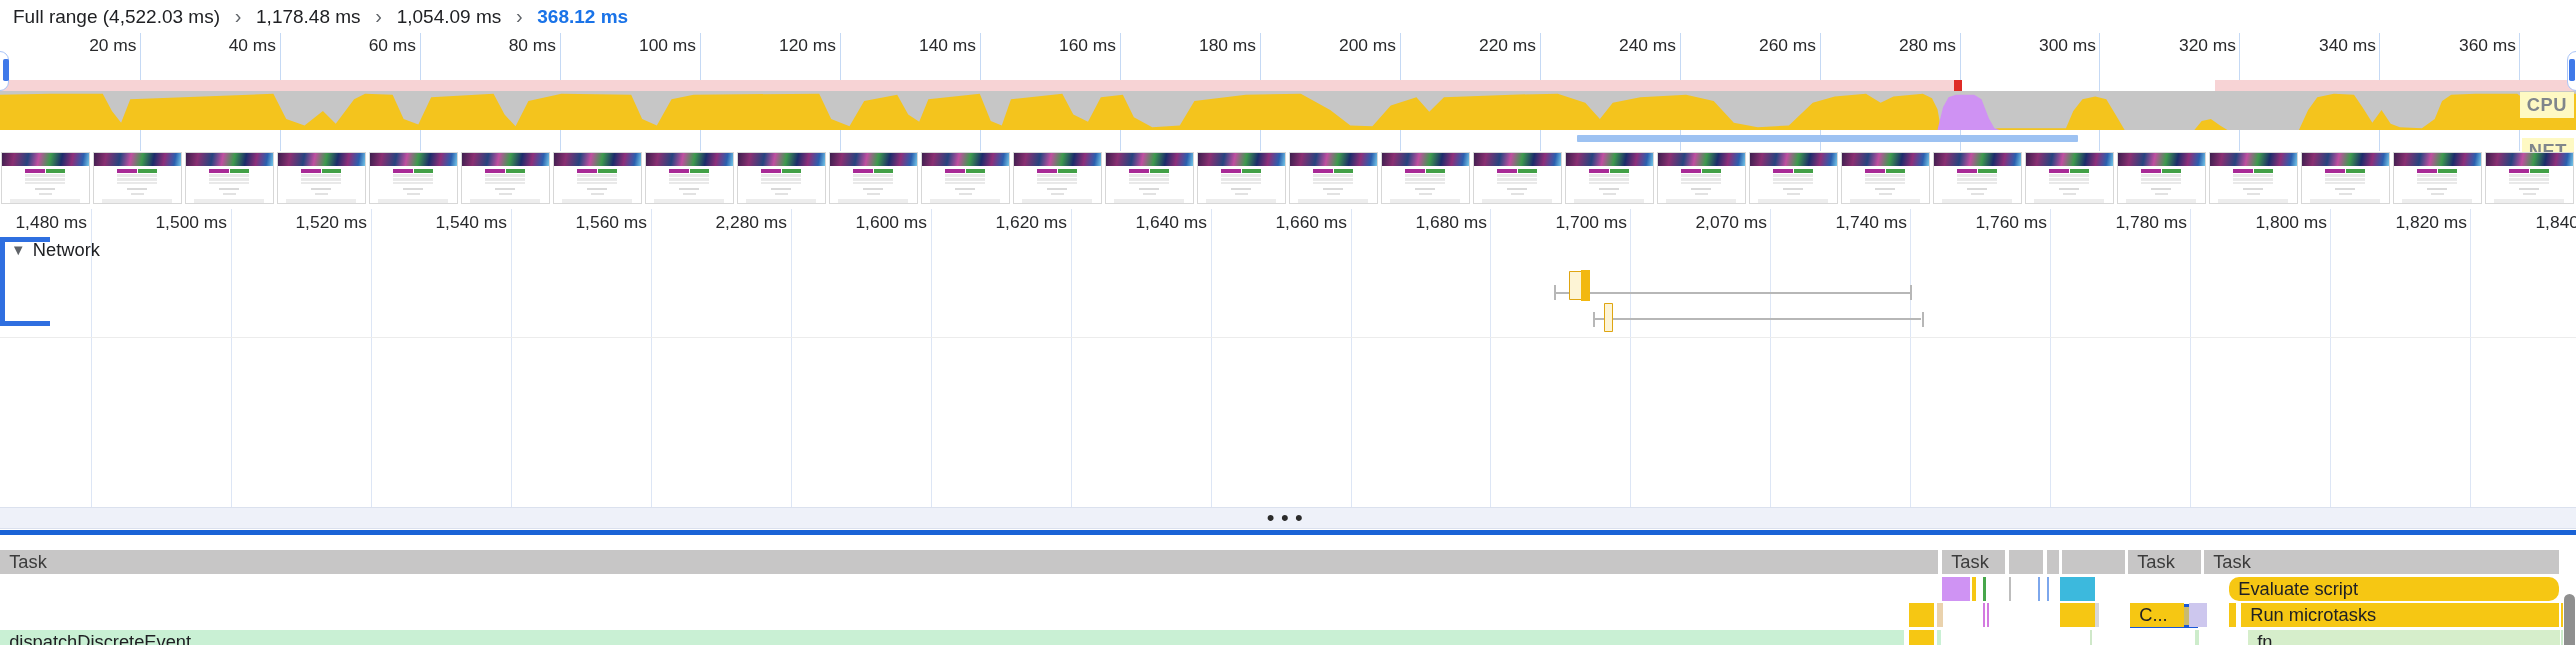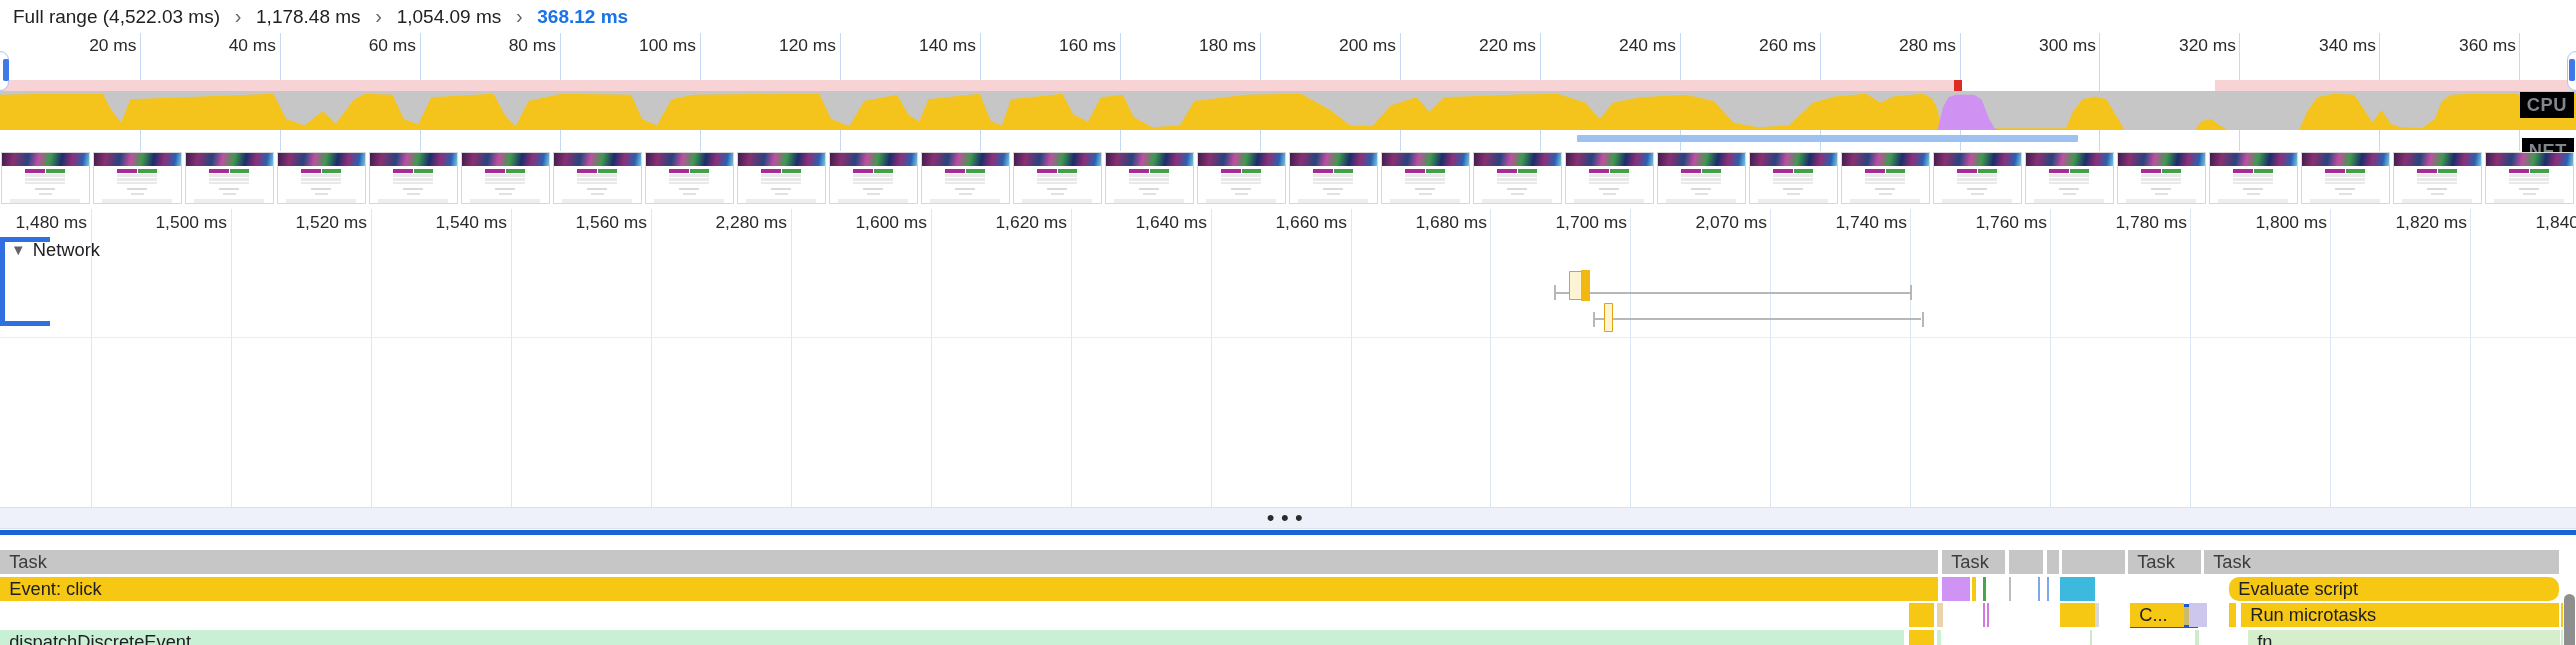--- a/index.html
+++ b/index.html
@@ -15,21 +15,21 @@
   .crumb.active { color:#1a73e8; font-weight:bold; }
   .chev { color:#5f6368; font-size:20px; }
   
   .rlabel { position:absolute; width:136px; text-align:right; font-size:17.4px; color:#28292b; line-height:22px; white-space:nowrap; }
   .vline-mini { position:absolute; top:33px; height:118px; width:0.9px; background:rgba(150,185,235,.55); }
   .vline-track { position:absolute; top:209px; height:298px; width:0.9px; background:#dde6f5; }
   #pinkband .pinkseg { position:absolute; top:80px; height:11px; background:#f7d3d5; }
   #pinkband .redmark { position:absolute; top:80px; height:11px; background:#df2b26; }
   #cpu-wrap { position:absolute; top:91px; left:0; width:2576px; height:39px; }
   #cpu-svg { position:absolute; top:0; left:0; width:100%; height:100%; }
-  .chart-label { position:absolute; right:1.8px; background:#000000; color:#80868b; font-weight:bold;
+  .chart-label { position:absolute; right:1.8px; background:#fef9c3; color:#80868b; font-weight:bold;
     font-size:18.3px; padding:1.8px 7.3px; letter-spacing:0.5px;margin-left:44px; }
   #cpu-label { top:92px; }
   #net-label { top:138px; }
   #netbar { position:absolute; height:7.3px; top:135px; background:#9dc2f2; border-radius:0.9px; }
   .handle { position:absolute; top:51px; width:18.3px; height:40px; background:#fff;
     border:1.8px solid #a9c4f8; border-radius:9.2px; }
   .handle .grip { position:absolute; top:7.3px; width:6.4px; height:22px; background:#3f79e9; border-radius:1.8px; }
   
   #filmstrip { position:absolute; top:152px; left:0.9px; width:2575px; height:52px; display:flex; gap:3px; overflow:hidden; }
   .thumb { flex:0 0 89px; height:52px; background:#fff; border:0.9px solid #d7d7d7; overflow:hidden; }
@@ -665,23 +665,20 @@
       </div>
       <div class="seg c-task" style="left: 2009px; width: 34px; top: 0px;"></div>
       <div class="seg c-task" style="left: 2047px; width: 12px; top: 0px;"></div>
       <div class="seg c-task" style="left: 2062px; width: 63px; top: 0px;"></div>
       <div class="seg c-task" style="left: 2128px; width: 73px; top: 0px;">
         <span class="lbl">Task</span>
       </div>
       <div class="seg c-task" style="left: 2204px; width: 355px; top: 0px;">
         <span class="lbl">Task</span>
       </div>
-      <div class="seg c-yellow" style="left: 0px; width: 1938px; top: 27px;">
-        <span class="lbl">Event: click</span>
-      </div>
       <div class="seg c-purple" style="left: 1942px; width: 28.4px; top: 27px;"></div>
       <div class="seg c-yellow" style="left: 1972px; width: 3.7px; top: 27px;"></div>
       <div class="seg c-greenline" style="left: 1983px; width: 2.8px; top: 27px;"></div>
       <div class="seg c-grayline" style="left: 2009px; width: 1.8px; top: 27px;"></div>
       <div class="seg c-blueline" style="left: 2038px; width: 1.8px; top: 27px;"></div>
       <div class="seg c-blueline" style="left: 2047px; width: 1.8px; top: 27px;"></div>
       <div class="seg c-cyan" style="left: 2060px; width: 35px; top: 27px;"></div>
       <div class="seg c-selected" style="left: 2130px; width: 68px; top: 27px; margin-top: 27px;">
         <span class="lbl">Ev...t</span>
       </div>

